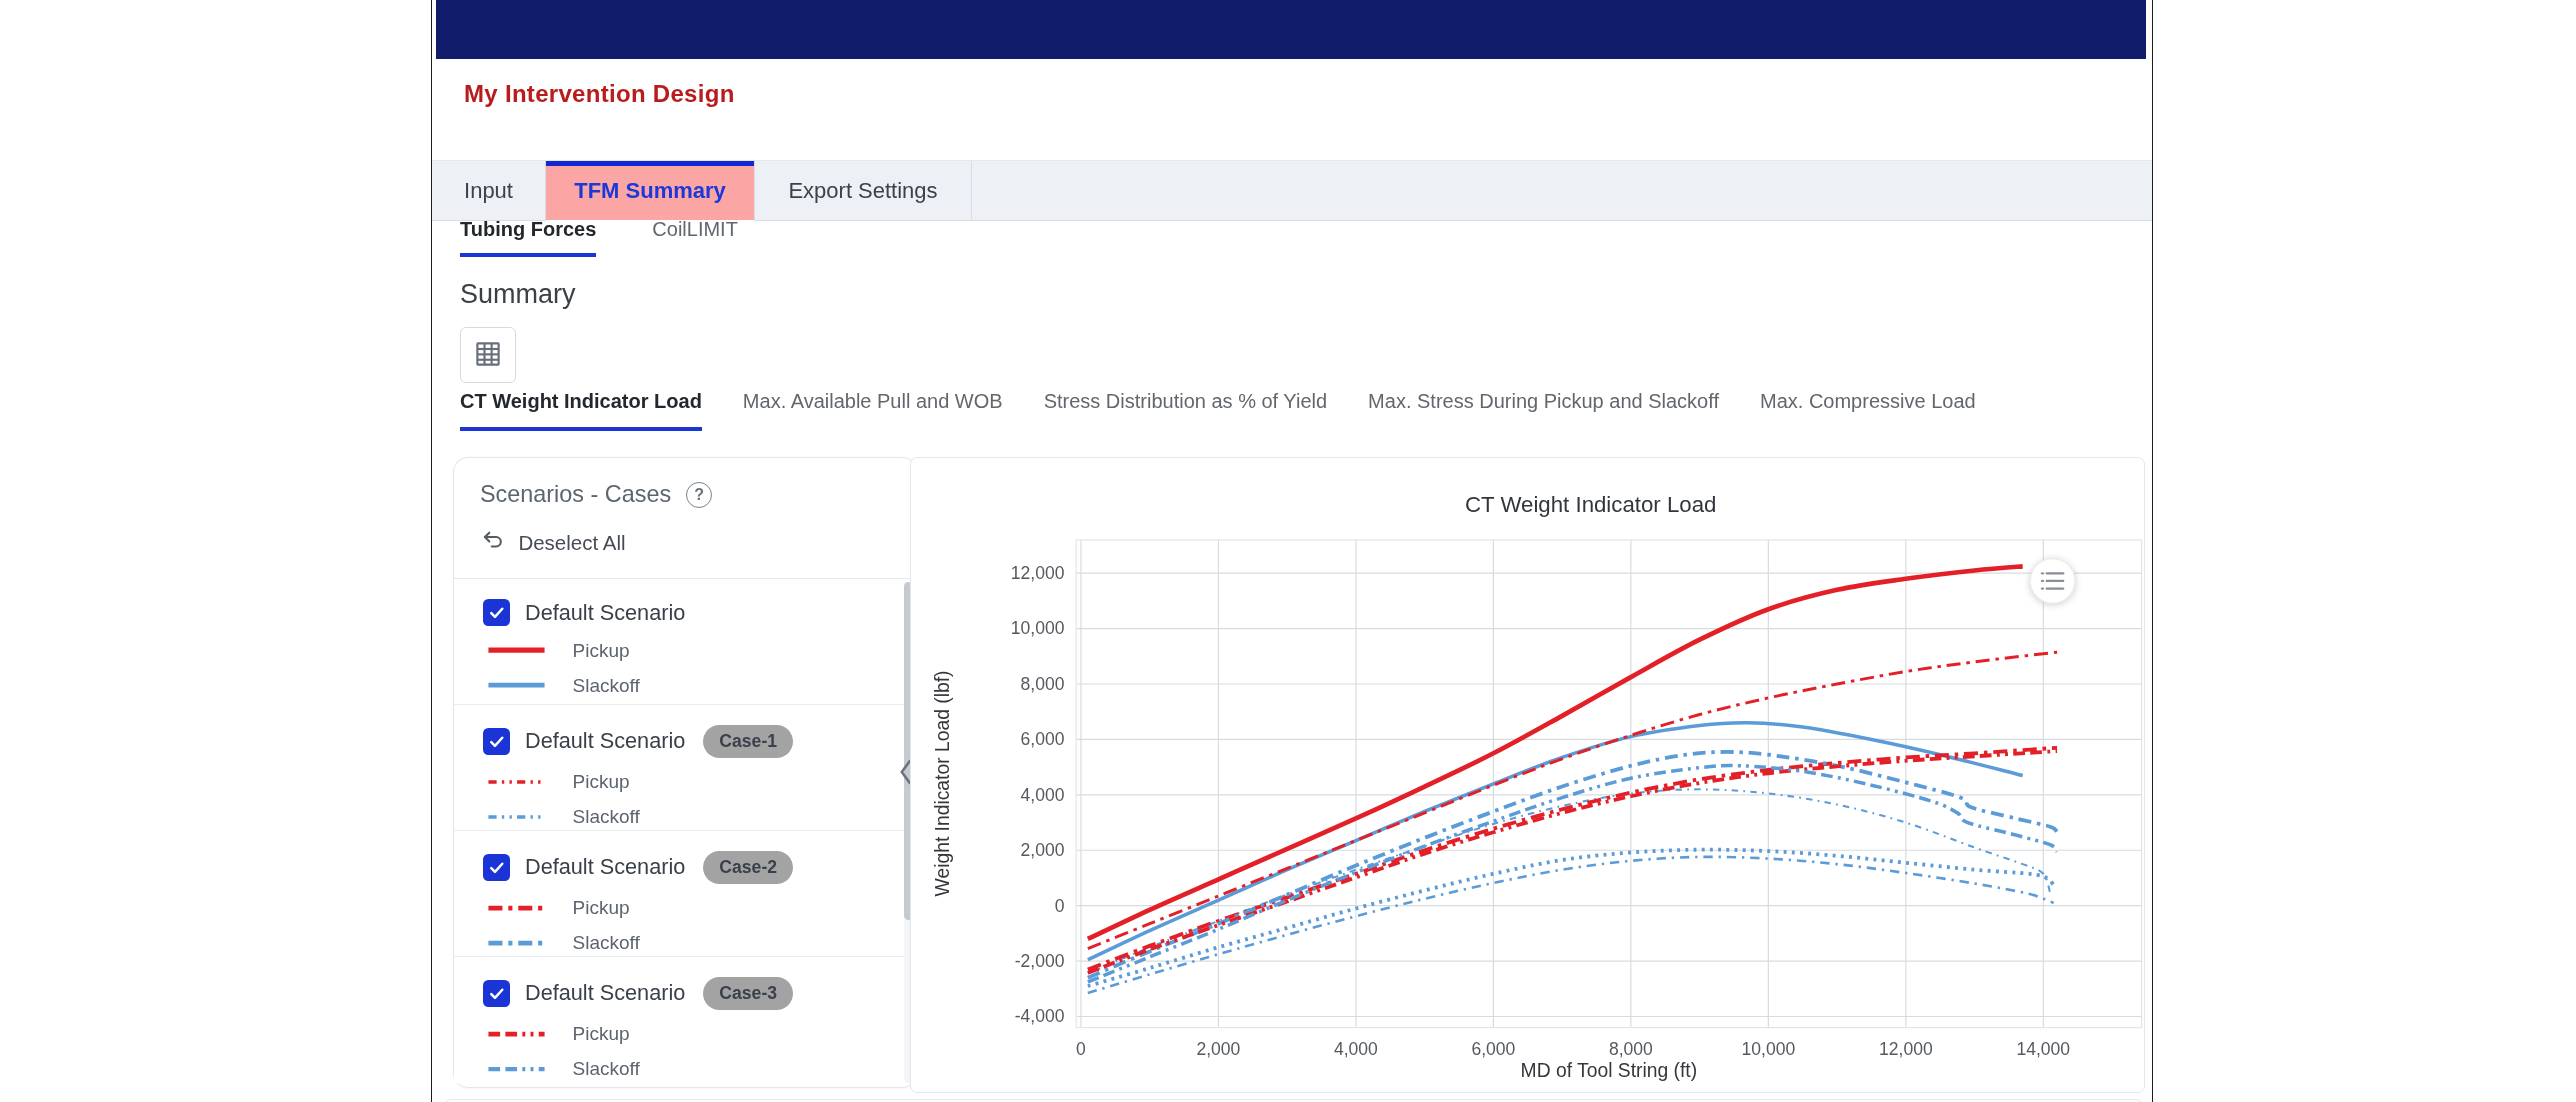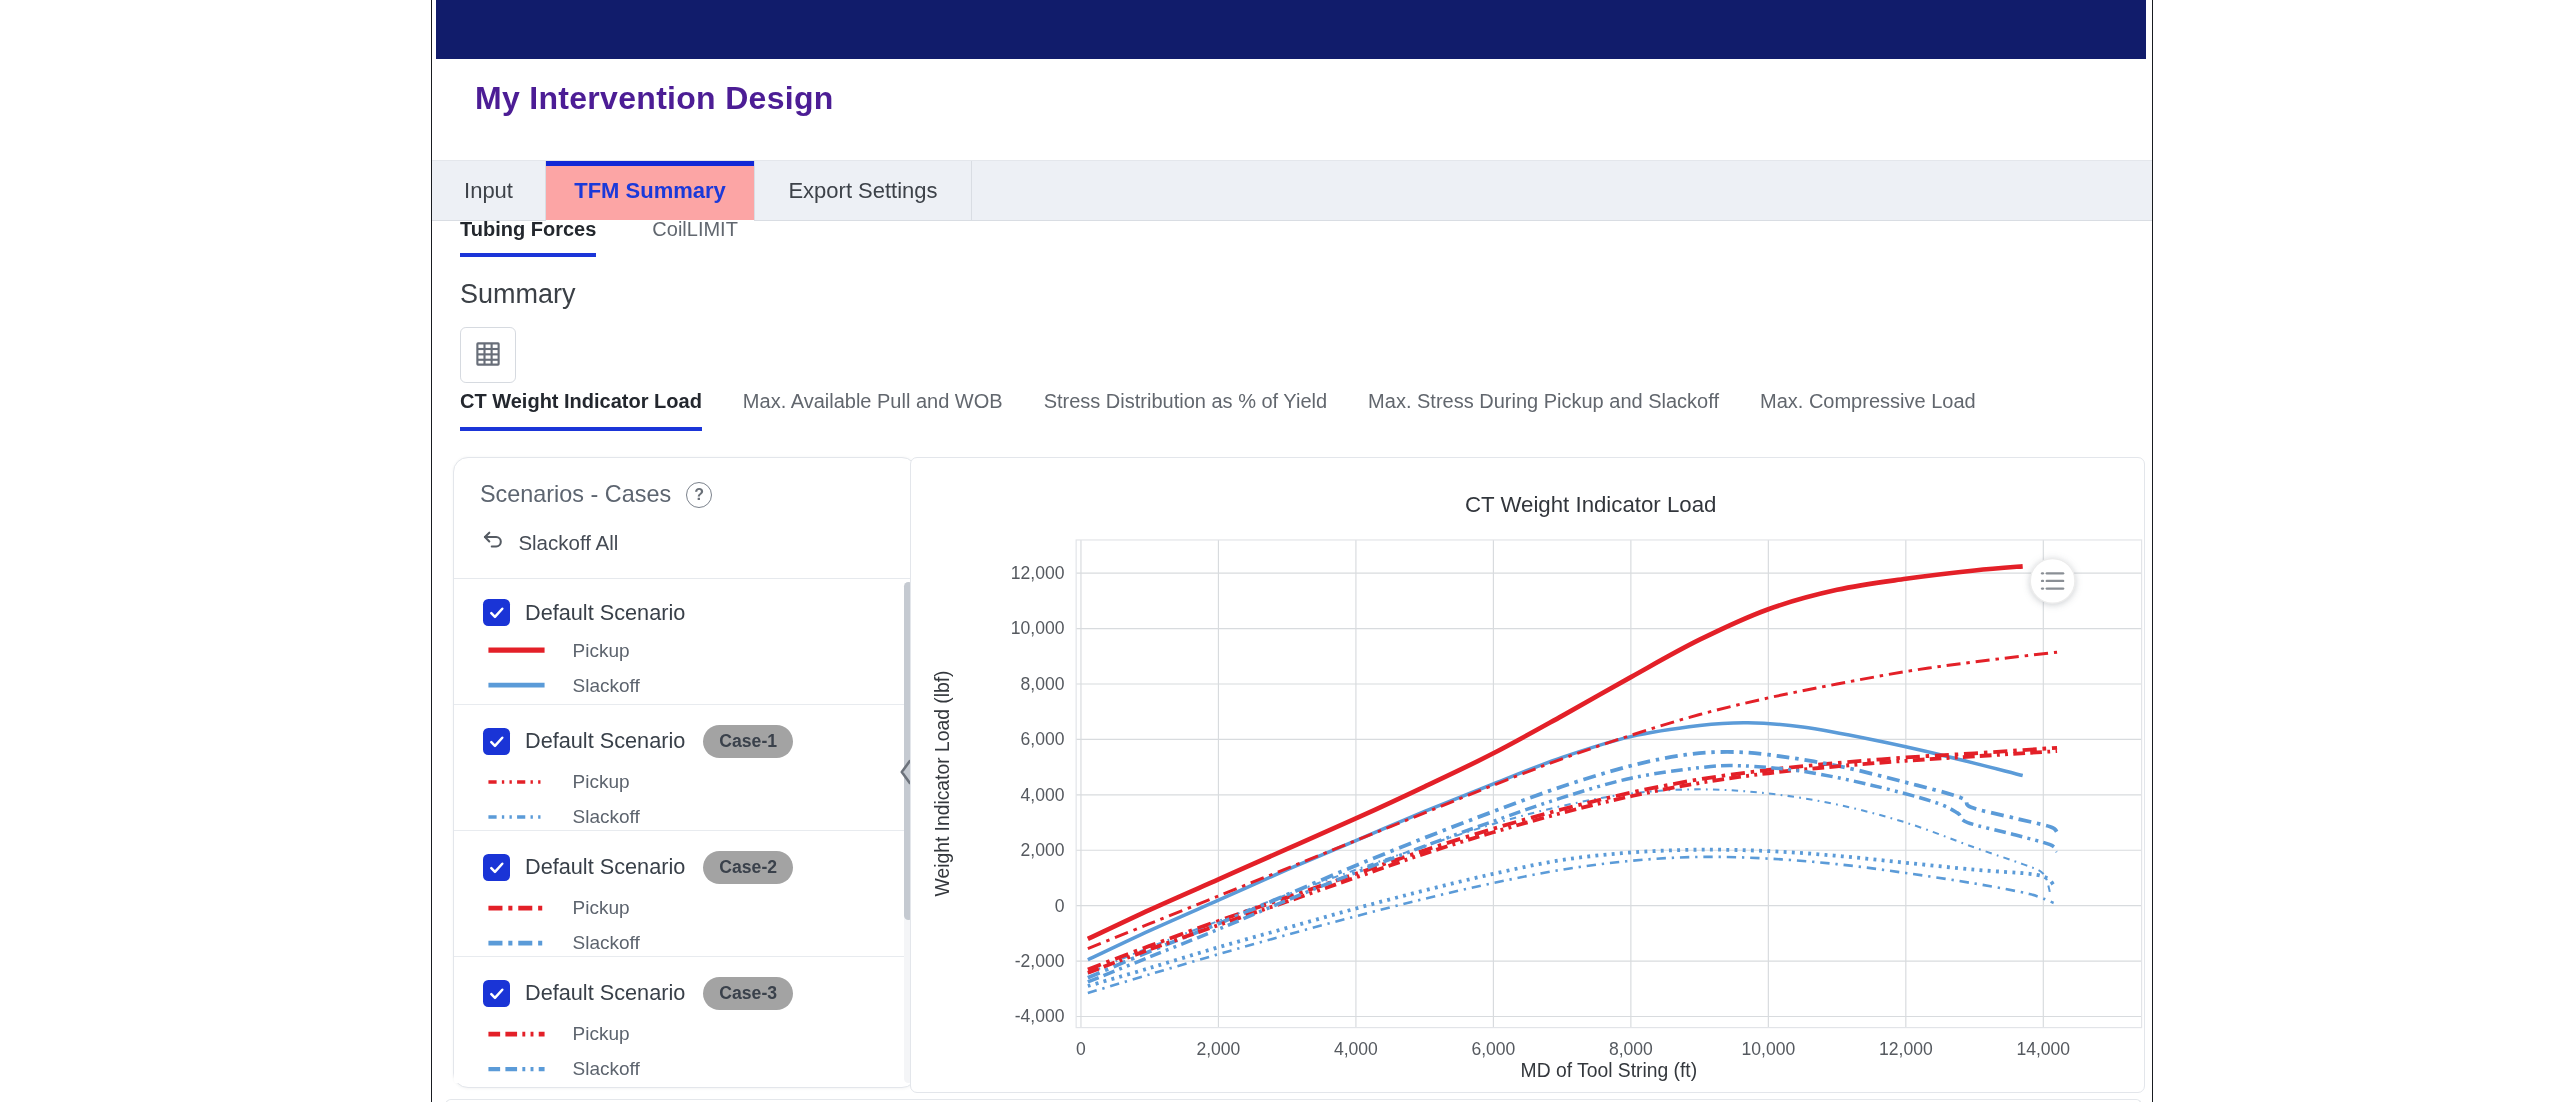--- a/index.html
+++ b/index.html
@@ -3,21 +3,21 @@
 <meta charset="utf-8">
 <style>
   html,body{margin:0;padding:0;background:#ffffff;}
   #app{position:relative;width:2576px;height:1102px;background:#ffffff;
        font-family:"Liberation Sans",sans-serif;overflow:hidden;}
   #content{position:absolute;left:431px;top:0;width:1722px;height:1102px;box-sizing:border-box;
        border-left:1.8px solid #191c21;border-right:1.8px solid #191c21;background:#fff;}
 
   .topbar{position:absolute;left:3.5px;top:0;width:calc(100% - 9.4px);height:59px;background:#111c6b;}
 
-  .page-title{position:absolute;left:43px;top:80px;font-size:32px;font-weight:600;color:#4c1d95;letter-spacing:0.3px;}
+  .page-title{position:absolute;left:32px;top:80px;font-size:24px;font-weight:600;color:#b91c1c;letter-spacing:0.3px;}
 
   .tabstrip{position:absolute;left:0;top:136px;width:100%;height:61px;background:#edf0f5;
        border-top:1.2px solid #e4e7ec;border-bottom:1.2px solid #d9dde3;box-sizing:border-box;display:flex;margin-top:24px;}
   .tab{height:100%;display:flex;align-items:center;justify-content:center;font-size:22px;color:#3d4249;
        border-right:1.2px solid #d9dde3;box-sizing:border-box;position:relative;cursor:pointer;}
   .tab-w1{width:114px}.tab-w2{width:209px}.tab-w3{width:217px}
   .tab.active{background:#fca5a5;color:#1b39d9;font-weight:600;z-index:2;}
   .tab.active::before{content:"";position:absolute;top:0;left:0;right:0;height:4.7px;background:#1228d6;}
   .tab.active::after{content:"";position:absolute;bottom:-1.2px;left:0;right:0;height:1.2px;background:#fff;}
 
@@ -115,21 +115,21 @@
         <span>Scenarios - Cases</span>
         <span class="help-icon">?</span>
       </div>
       <div class="deselect-row">
         <span>
           <svg width="23.4" height="23.4" viewBox="0 0 24 24" fill="none" stroke="#555b63" stroke-width="2.1" stroke-linecap="round" stroke-linejoin="round">
             <polyline points="7.5,3.8 3,8.3 7.5,12.8"></polyline>
             <path d="M3 8.3 H14.5 a4.8 4.8 0 0 1 0 9.6 H10"></path>
           </svg>
         </span>
-        <span>Slackoff All</span>
+        <span>Deselect All</span>
       </div>
       <div class="scn-divider"></div>
       <div class="scn-list" id="scn-list">
           <div class="scn-item">
     <div class="scn-row">
       <span class="checkbox">
         <svg width="17.6" height="17.6" viewBox="0 0 24 24" fill="none" stroke="#ffffff" stroke-width="3.4" stroke-linecap="round" stroke-linejoin="round">
           <polyline points="4.5,12.5 9.5,17.5 19.5,6.5"></polyline>
         </svg>
       </span>

